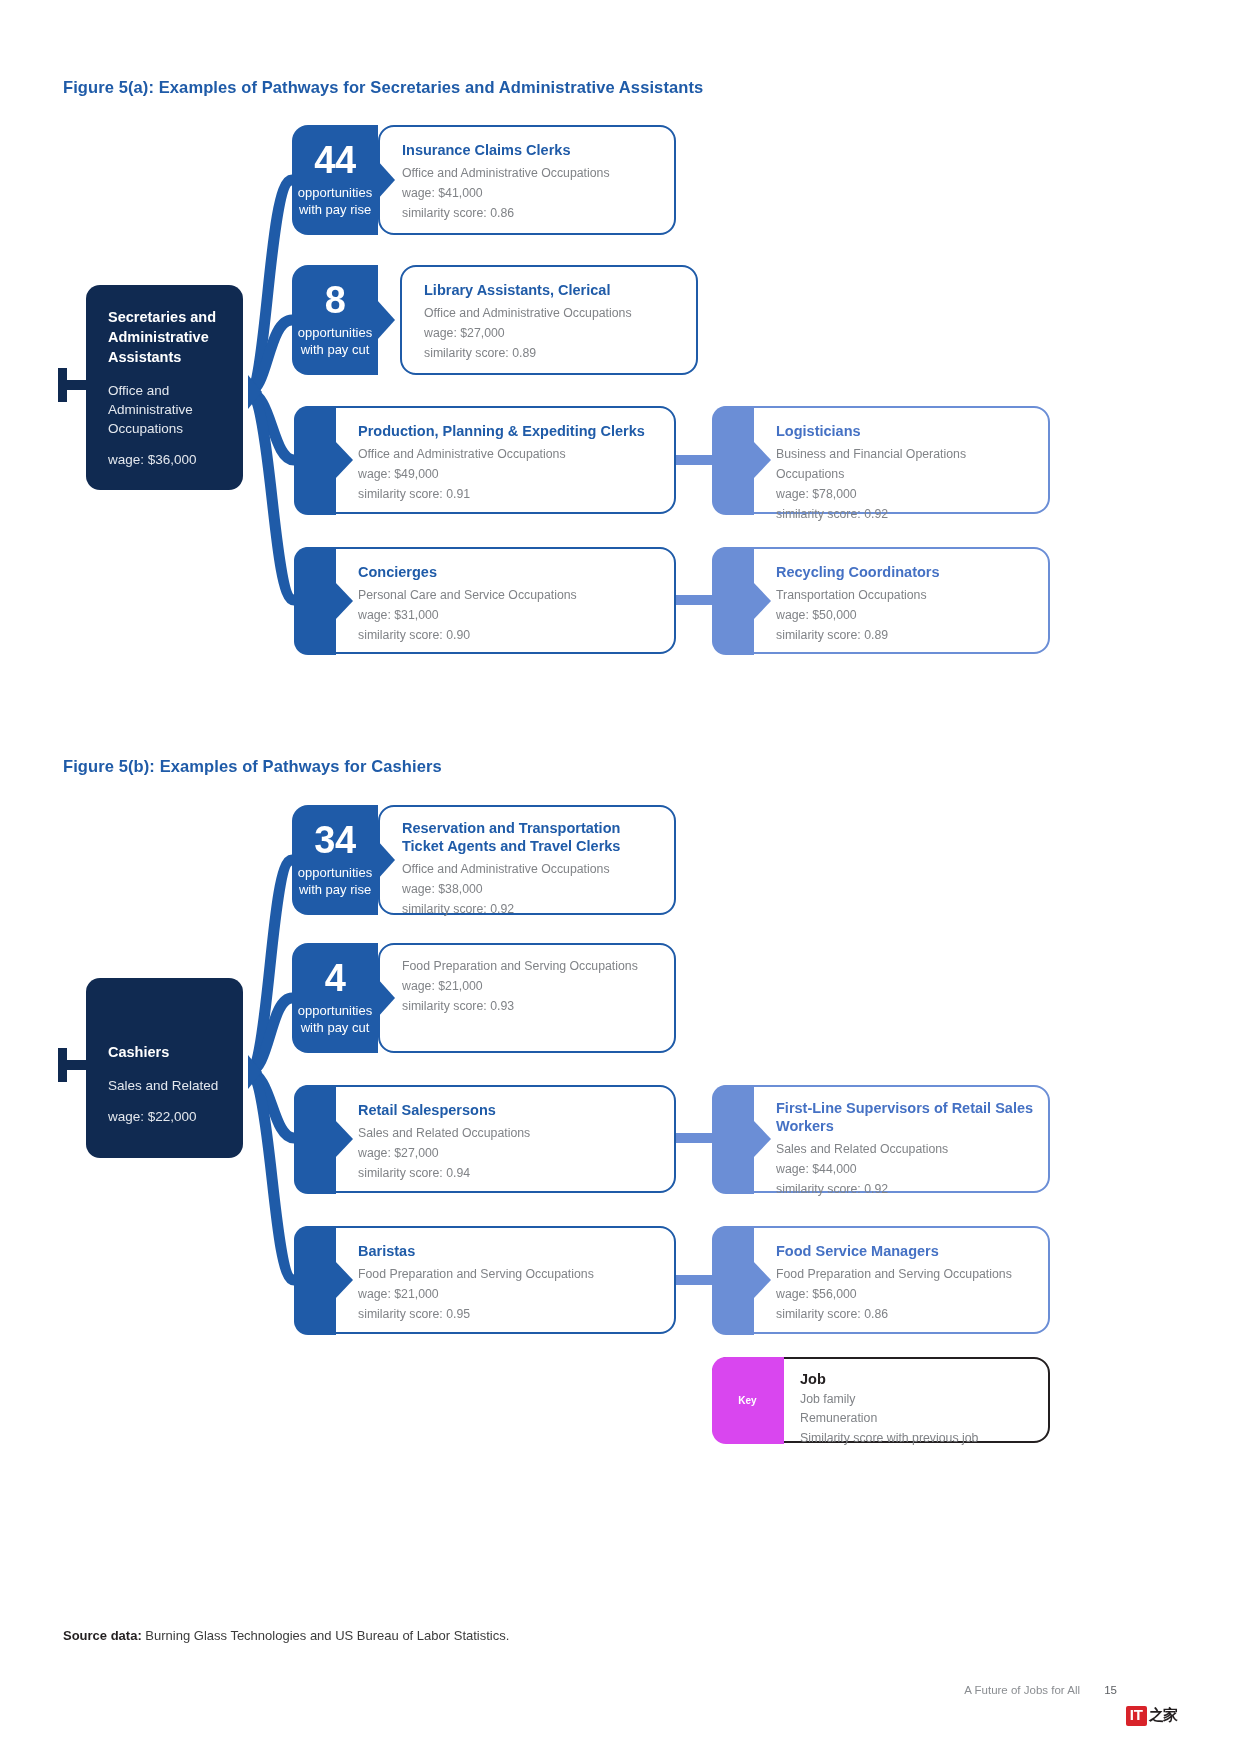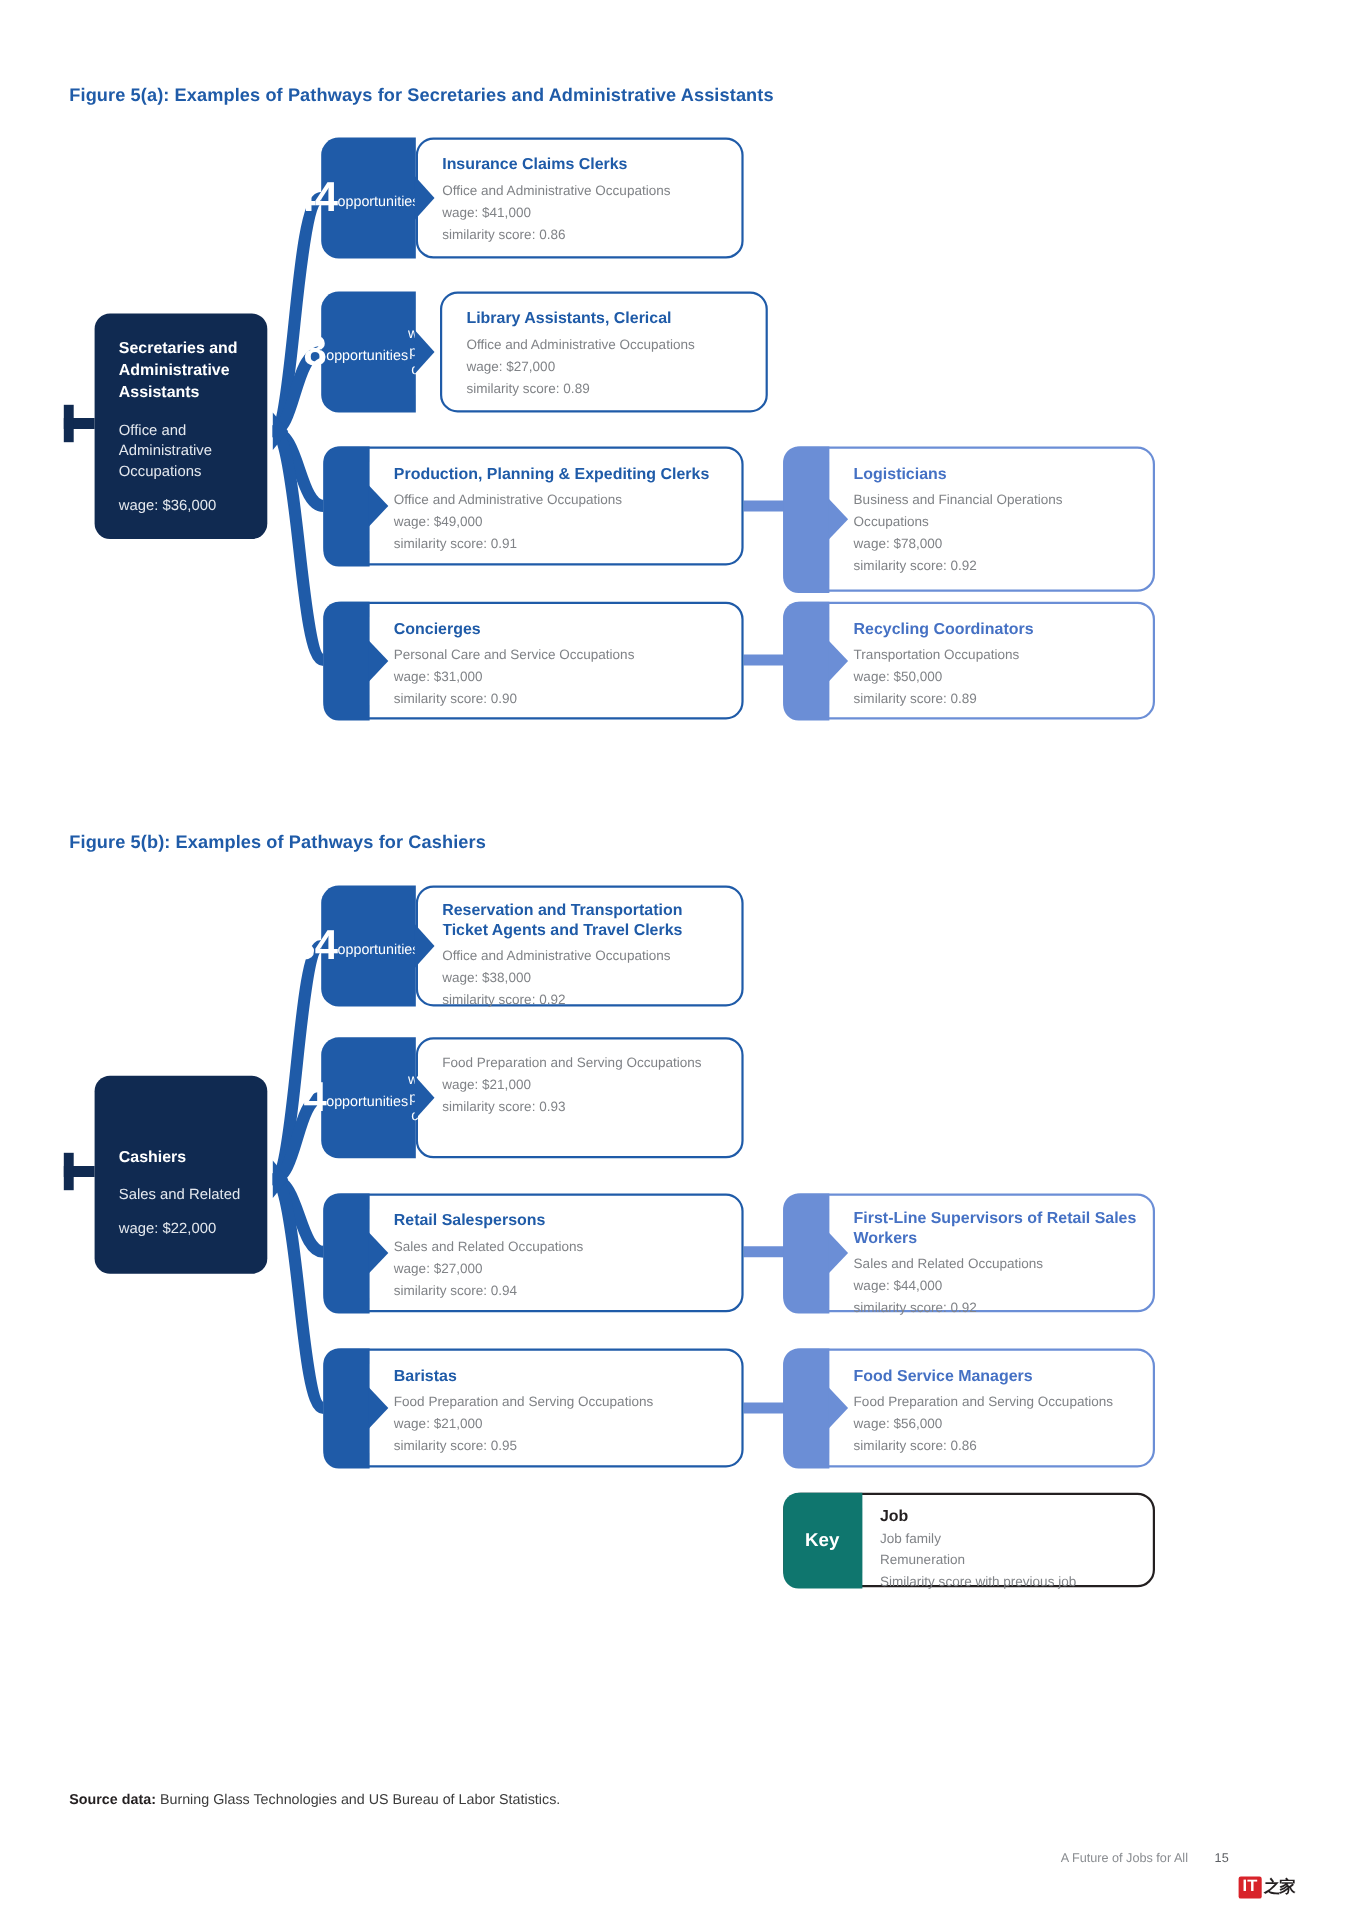--- a/index.html
+++ b/index.html
@@ -26,21 +26,21 @@
   }
   .src-node .t{font-size:14.5px;font-weight:bold;line-height:1.38;margin:0 0 14px 0;}
   .src-node .f{font-size:13.5px;line-height:1.42;color:#e4e8ee;margin:0 0 14px 0;font-weight:300;}
   .src-node .w{font-size:13.5px;color:#e4e8ee;margin:0;font-weight:300;}
   .src-stub{position:absolute;background:#102a51;}
 
   
   .opp{
     position:absolute;background:#1f5ba8;color:#fff;
     border-radius:16px 0 0 16px;box-sizing:border-box;
-    display:flex;align-items:center;justify-content:center;
+    display:flex;flex-direction:column;align-items:center;justify-content:center;
     text-align:center;z-index:3;
   }
   .opp .num{font-size:38px;font-weight:bold;line-height:1;letter-spacing:-.5px;}
   .opp .lbl{font-size:13px;line-height:1.3;margin-top:6px;font-weight:300;}
   .opp .beak{
     position:absolute;right:-17px;top:50%;transform:translateY(-50%);
     width:0;height:0;border-top:20px solid transparent;border-bottom:20px solid transparent;
     border-left:18px solid #1f5ba8;
   }
 
@@ -71,23 +71,23 @@
   
   .card.wide .body{left:62px;}
 
   
   .keybox{
     position:absolute;box-sizing:border-box;background:#ffffff;
     border:2.5px solid #231f20;border-radius:16px;
   }
   .keybox .tab{
     position:absolute;left:-2.5px;top:-2.5px;bottom:-2.5px;width:72px;
-    background:#0f766e;border-radius:14px 0 0 14px;
+    background:#d946ef;border-radius:14px 0 0 14px;
     display:flex;align-items:center;justify-content:center;
-    color:#fff;font-size:17px;font-weight:bold;
+    color:#fff;font-size:10px;font-weight:bold;
   }
   .keybox .body{position:absolute;left:86px;top:12px;right:12px;}
   .keybox .kt{font-size:14.5px;font-weight:bold;color:#231f20;margin:0 0 3px 0;}
   .keybox .kl{font-size:12.3px;color:#808387;line-height:1.58;font-weight:300;}
 
   
   .source{position:absolute;left:63px;top:1628px;font-size:13px;color:#3c3c3c;}
   .source b{font-weight:bold;color:#231f20;}
   .foot{position:absolute;top:1684px;font-size:11.5px;color:#8a8d91;}
   .foot-title{right:160px;}
@@ -175,21 +175,21 @@
 
   <div class="card wide" style="left:294px;top:406px;width:382px;height:108px;">
     <div class="tab"></div>
     <div class="body">
       <p class="jt">Production, Planning &amp; Expediting Clerks</p>
       <div class="ln">Office and Administrative Occupations</div>
       <div class="ln">wage: $49,000</div>
       <div class="ln">similarity score:  0.91</div>
     </div>
   </div>
-  <div class="card light wide" style="left:712px;top:406px;width:338px;height:132px;">
+  <div class="card light wide" style="left:712px;top:406px;width:338px;height:108px;">
     <div class="tab"></div>
     <div class="body">
       <p class="jt">Logisticians</p>
       <div class="ln">Business and Financial Operations Occupations</div>
       <div class="ln">wage: $78,000</div>
       <div class="ln">similarity score:  0.92</div>
     </div>
   </div>
 
   <div class="card wide" style="left:294px;top:547px;width:382px;height:107px;">

